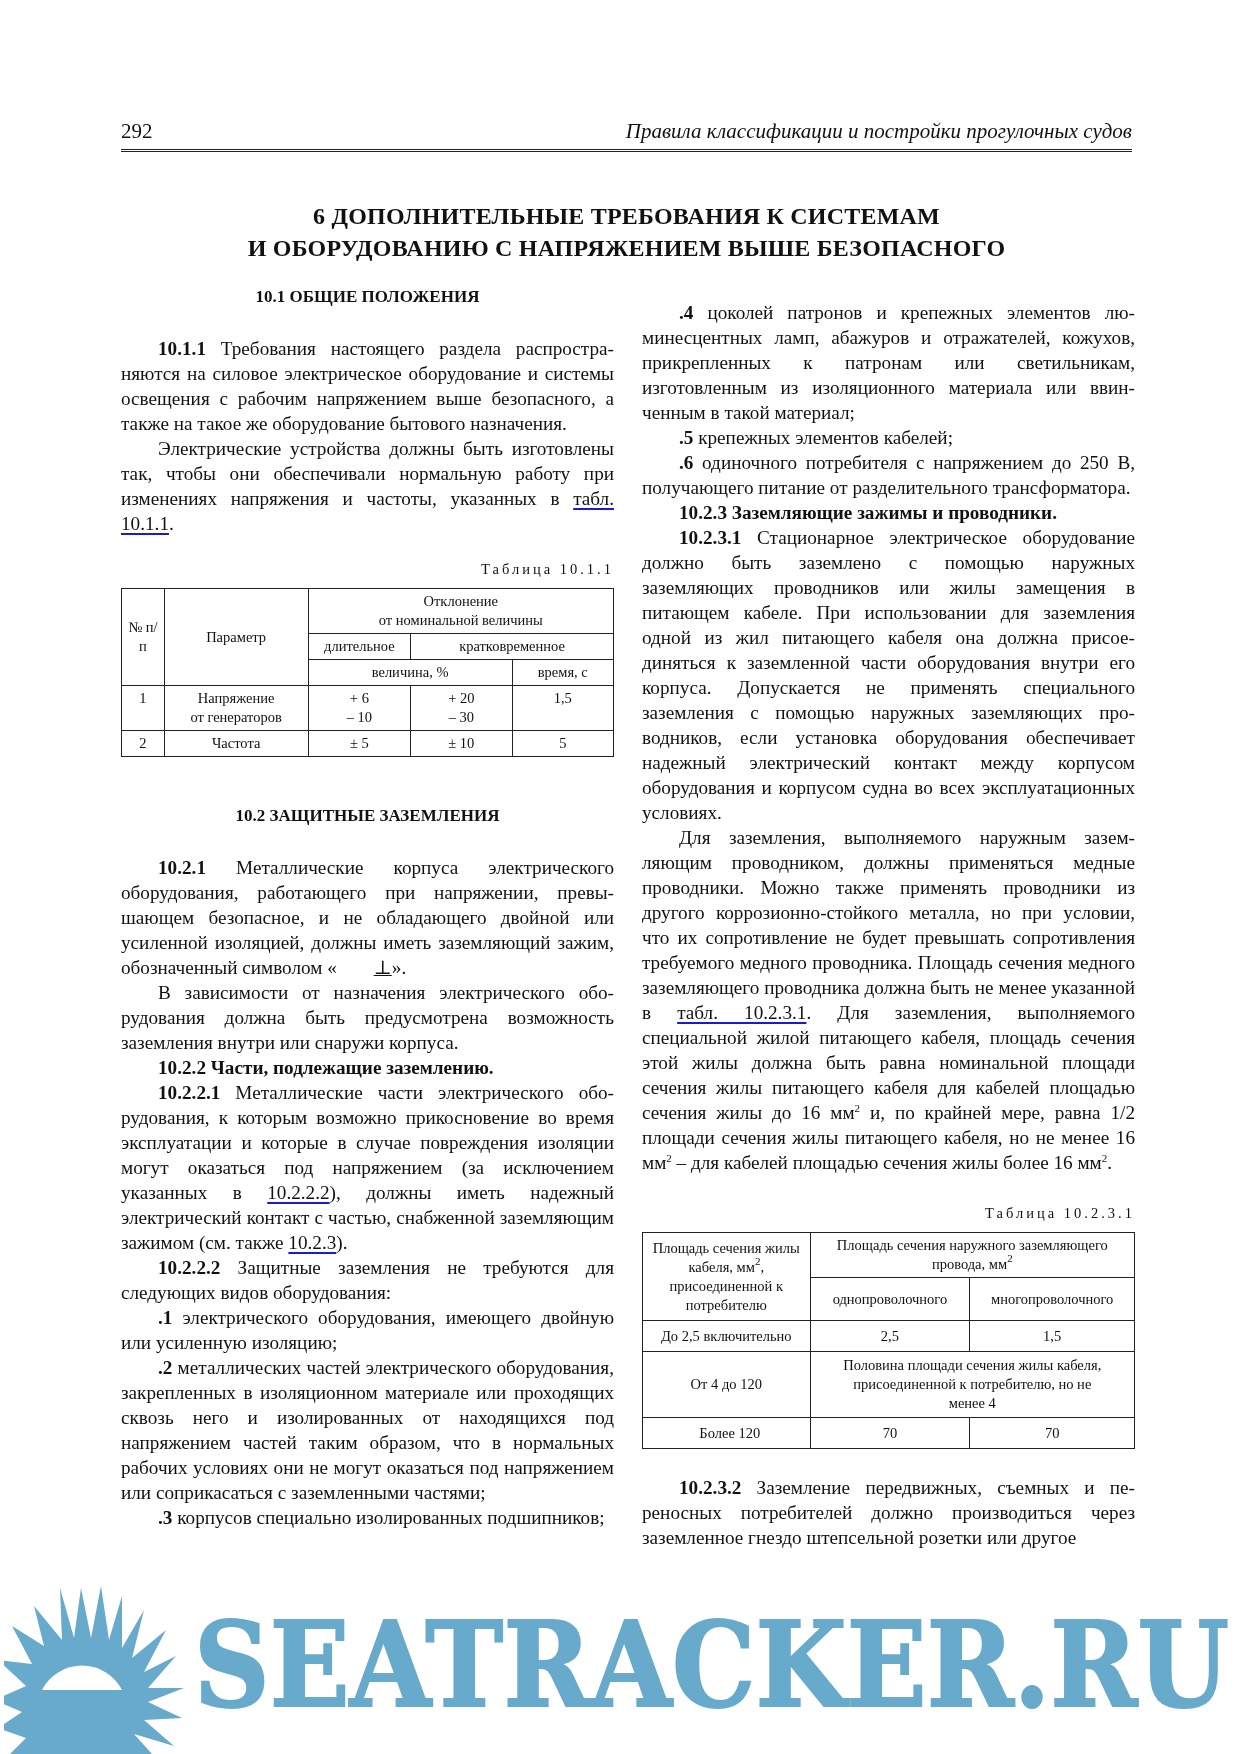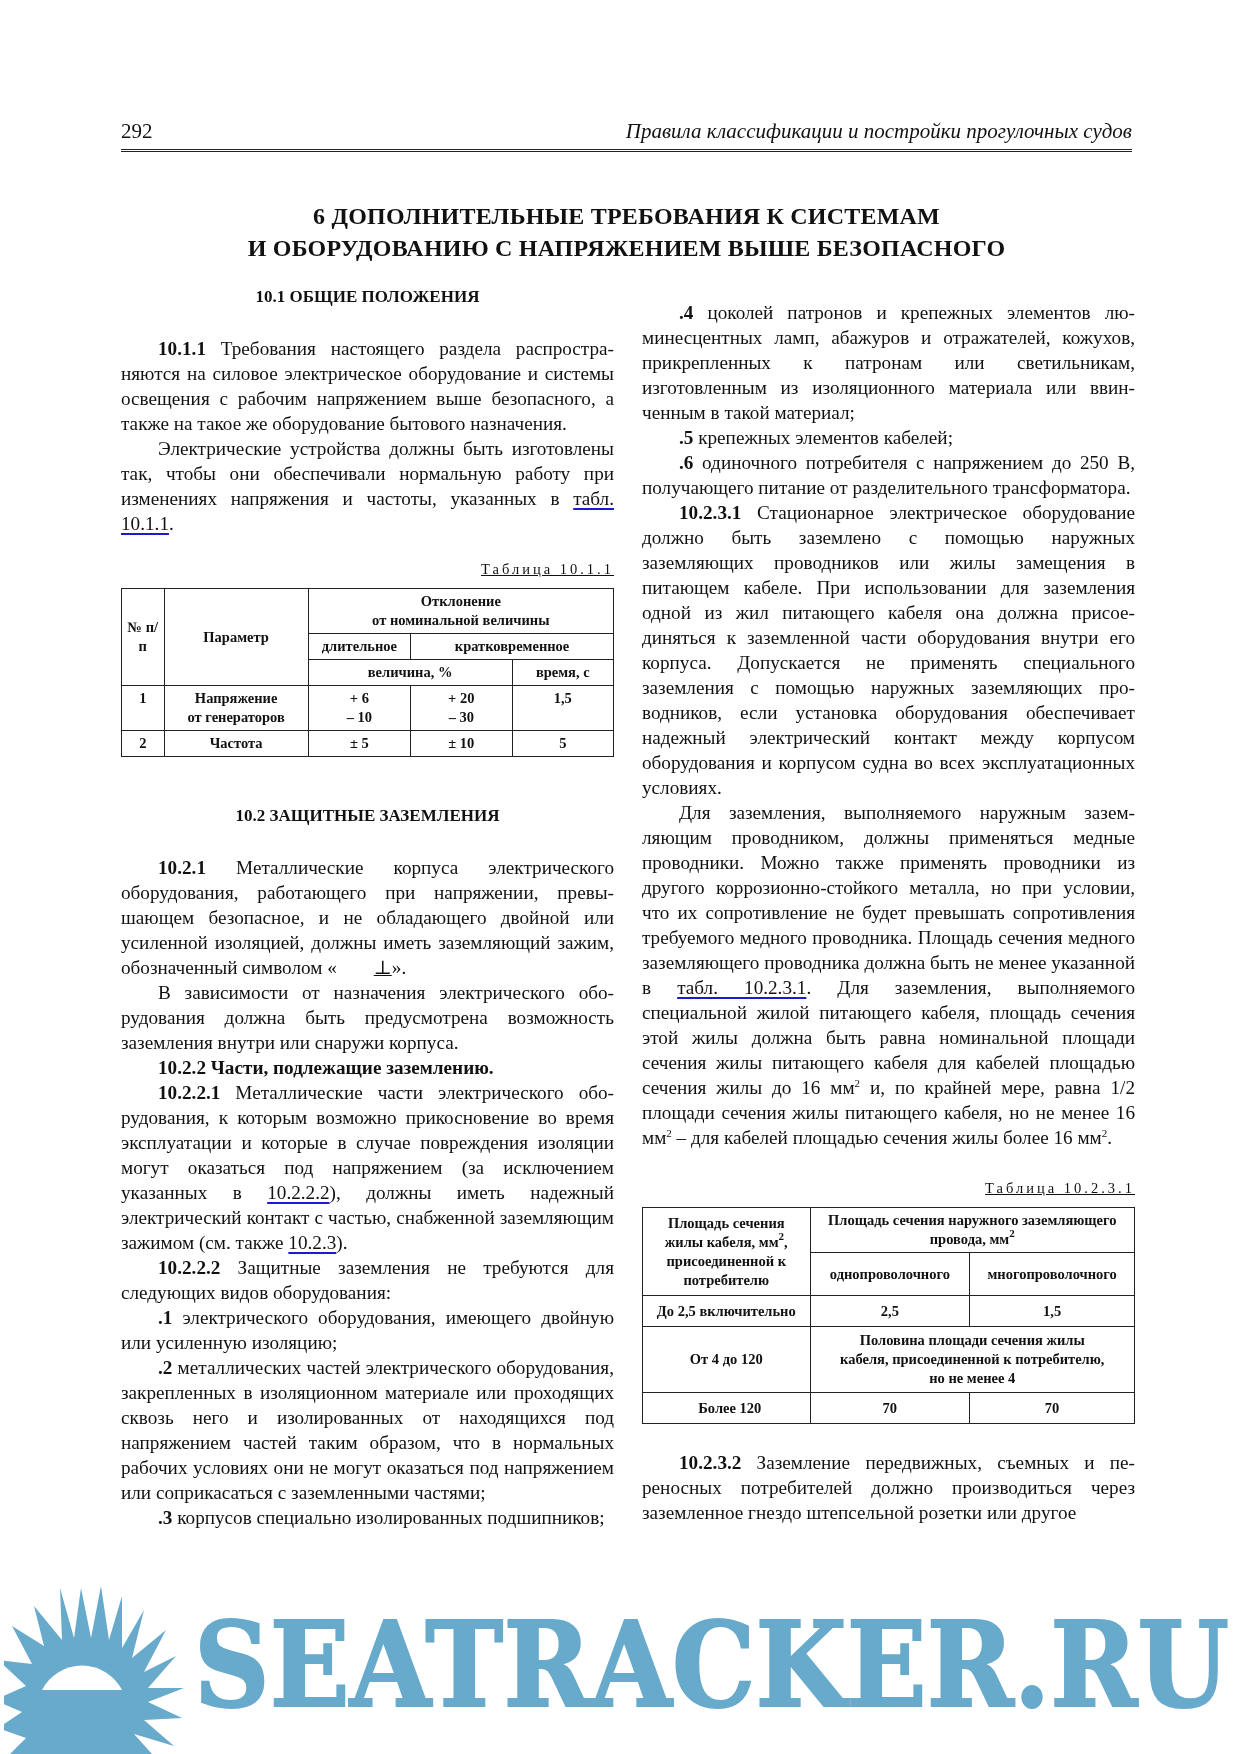--- a/index.html
+++ b/index.html
@@ -10,23 +10,23 @@
     .running-title { position: absolute; right: 0; top: 0; font-size: 21px; font-style: italic; }
     .chapter-title { position: absolute; left: 117px; width: 1011px; top: 200px; text-align: center; font-weight: bold; font-size: 24px; line-height: 32px; letter-spacing: 0.2px; }
     .col { position: absolute; top: 296px; width: 493px; font-size: 19.2px; line-height: 25px; text-align: justify; }
     .col-left { left: 117px; }
     .col-right { left: 638px; }
     .sec-head { text-align: center; font-weight: bold; font-size: 17px; margin: 6px 0 0 0; }
     .p { text-indent: 37px; margin: 0; hyphens: manual; }
     .b { font-weight: bold; }
     .link { color: #111; text-decoration: underline; text-decoration-color: #1a1ad6; text-decoration-thickness: 2px; text-underline-offset: 3px; }
     sup { font-size: 11px; line-height: 0; vertical-align: 7px; }
-    .tcap { text-align: right; font-size: 14.5px; letter-spacing: 3px; margin-top: 16px; margin-bottom: 6px; text-decoration: underline; }
+    .tcap { text-align: right; font-size: 14.5px; letter-spacing: 3px; margin-top: 16px; margin-bottom: 6px; }
     table.doc { border-collapse: collapse; width: 100%; font-size: 14.5px; line-height: 19px; }
-    table.doc td, table.doc th { border: 1.6px solid #222; text-align: center; vertical-align: middle; font-weight: bold; padding: 3px 4px; }
+    table.doc td, table.doc th { border: 1.6px solid #222; text-align: center; vertical-align: middle; font-weight: normal; padding: 3px 4px; }
     table.doc td.top { vertical-align: top; }
     .watermark { position: absolute; left: 0; top: 1560px; width: 1240px; height: 194px; pointer-events: none; }
     .ground-sym { display: inline-block; text-decoration: underline; }
   </style>
 </head>
 <body>
 
 <div class="page">
 
   <div class="running-header">
@@ -104,20 +104,21 @@
     <p class="p"><span class="b">10.2.2.2</span><span> Защитные заземления не требуются для следующих видов оборудования:</span></p>
     <p class="p"><span class="b">.1</span><span> электрического оборудования, имеющего двой­ную или усиленную изоляцию;</span></p>
     <p class="p"><span class="b">.2</span><span> металлических частей электрического оборудова­ния, закрепленных в изоляционном материале или про­ходящих сквозь него и изолированных от находящихся под напряжением частей таким образом, что в нормаль­ных рабочих условиях они не могут оказаться под напря­жением или соприкасаться с заземленными частями;</span></p>
     <p class="p"><span class="b">.3</span><span> корпусов специально изолированных подшип­ников;</span></p>
   </div>
 
   <div class="col col-right" style="top:300px;">
     <p class="p"><span class="b">.4</span><span> цоколей патронов и крепежных элементов лю­минесцентных ламп, абажуров и отражателей, кожу­хов, прикрепленных к патронам или светильникам, изготовленным из изоляционного материала или ввин­ченным в такой материал;</span></p>
     <p class="p"><span class="b">.5</span><span> крепежных элементов кабелей;</span></p>
     <p class="p"><span class="b">.6</span><span> одиночного потребителя с напряжением до 250 В, получающего питание от разделительного трансформатора.</span></p>
+    <p class="p b">10.2.3 Заземляющие зажимы и проводники.</p>
     <p class="p"><span class="b">10.2.3.1</span><span> Стационарное электрическое оборудо­вание должно быть заземлено с помощью наружных заземляющих проводников или жилы замещения в питающем кабеле. При использовании для заземления одной из жил питающего кабеля она должна присое­диняться к заземленной части оборудования внутри его корпуса. Допускается не применять специального заземления с помощью наружных заземляющих про­водников, если установка оборудования обеспечивает надежный электрический контакт между корпусом оборудования и корпусом судна во всех эксплуатаци­онных условиях.</span></p>
     <p class="p"><span>Для заземления, выполняемого наружным зазем­ляющим проводником, должны применяться медные проводники. Можно также применять проводники из другого коррозионно-стойкого металла, но при усло­вии, что их сопротивление не будет превышать сопро­тивления требуемого медного проводника. Площадь сечения медного заземляющего проводника должна быть не менее указанной в </span><a class="link">табл. 10.2.3.1</a><span>. Для зазем­ления, выполняемого специальной жилой питающего кабеля, площадь сечения этой жилы должна быть рав­на номинальной площади сечения жилы питающего кабеля для кабелей площадью сечения жилы до 16 мм</span><sup>2</sup><span> и, по крайней мере, равна 1/2 площади сечения жилы питающего кабеля, но не менее 16 мм</span><sup>2</sup><span> – для кабелей площадью сечения жилы более 16 мм</span><sup>2</sup><span>.</span></p>
 
     <div class="tcap" style="margin-top:26px;">Таблица 10.2.3.1</div>
     <table class="doc">
       <colgroup>
           <col style="width:168px">
           <col style="width:160px">
           <col style="width:165px">
         </colgroup>

